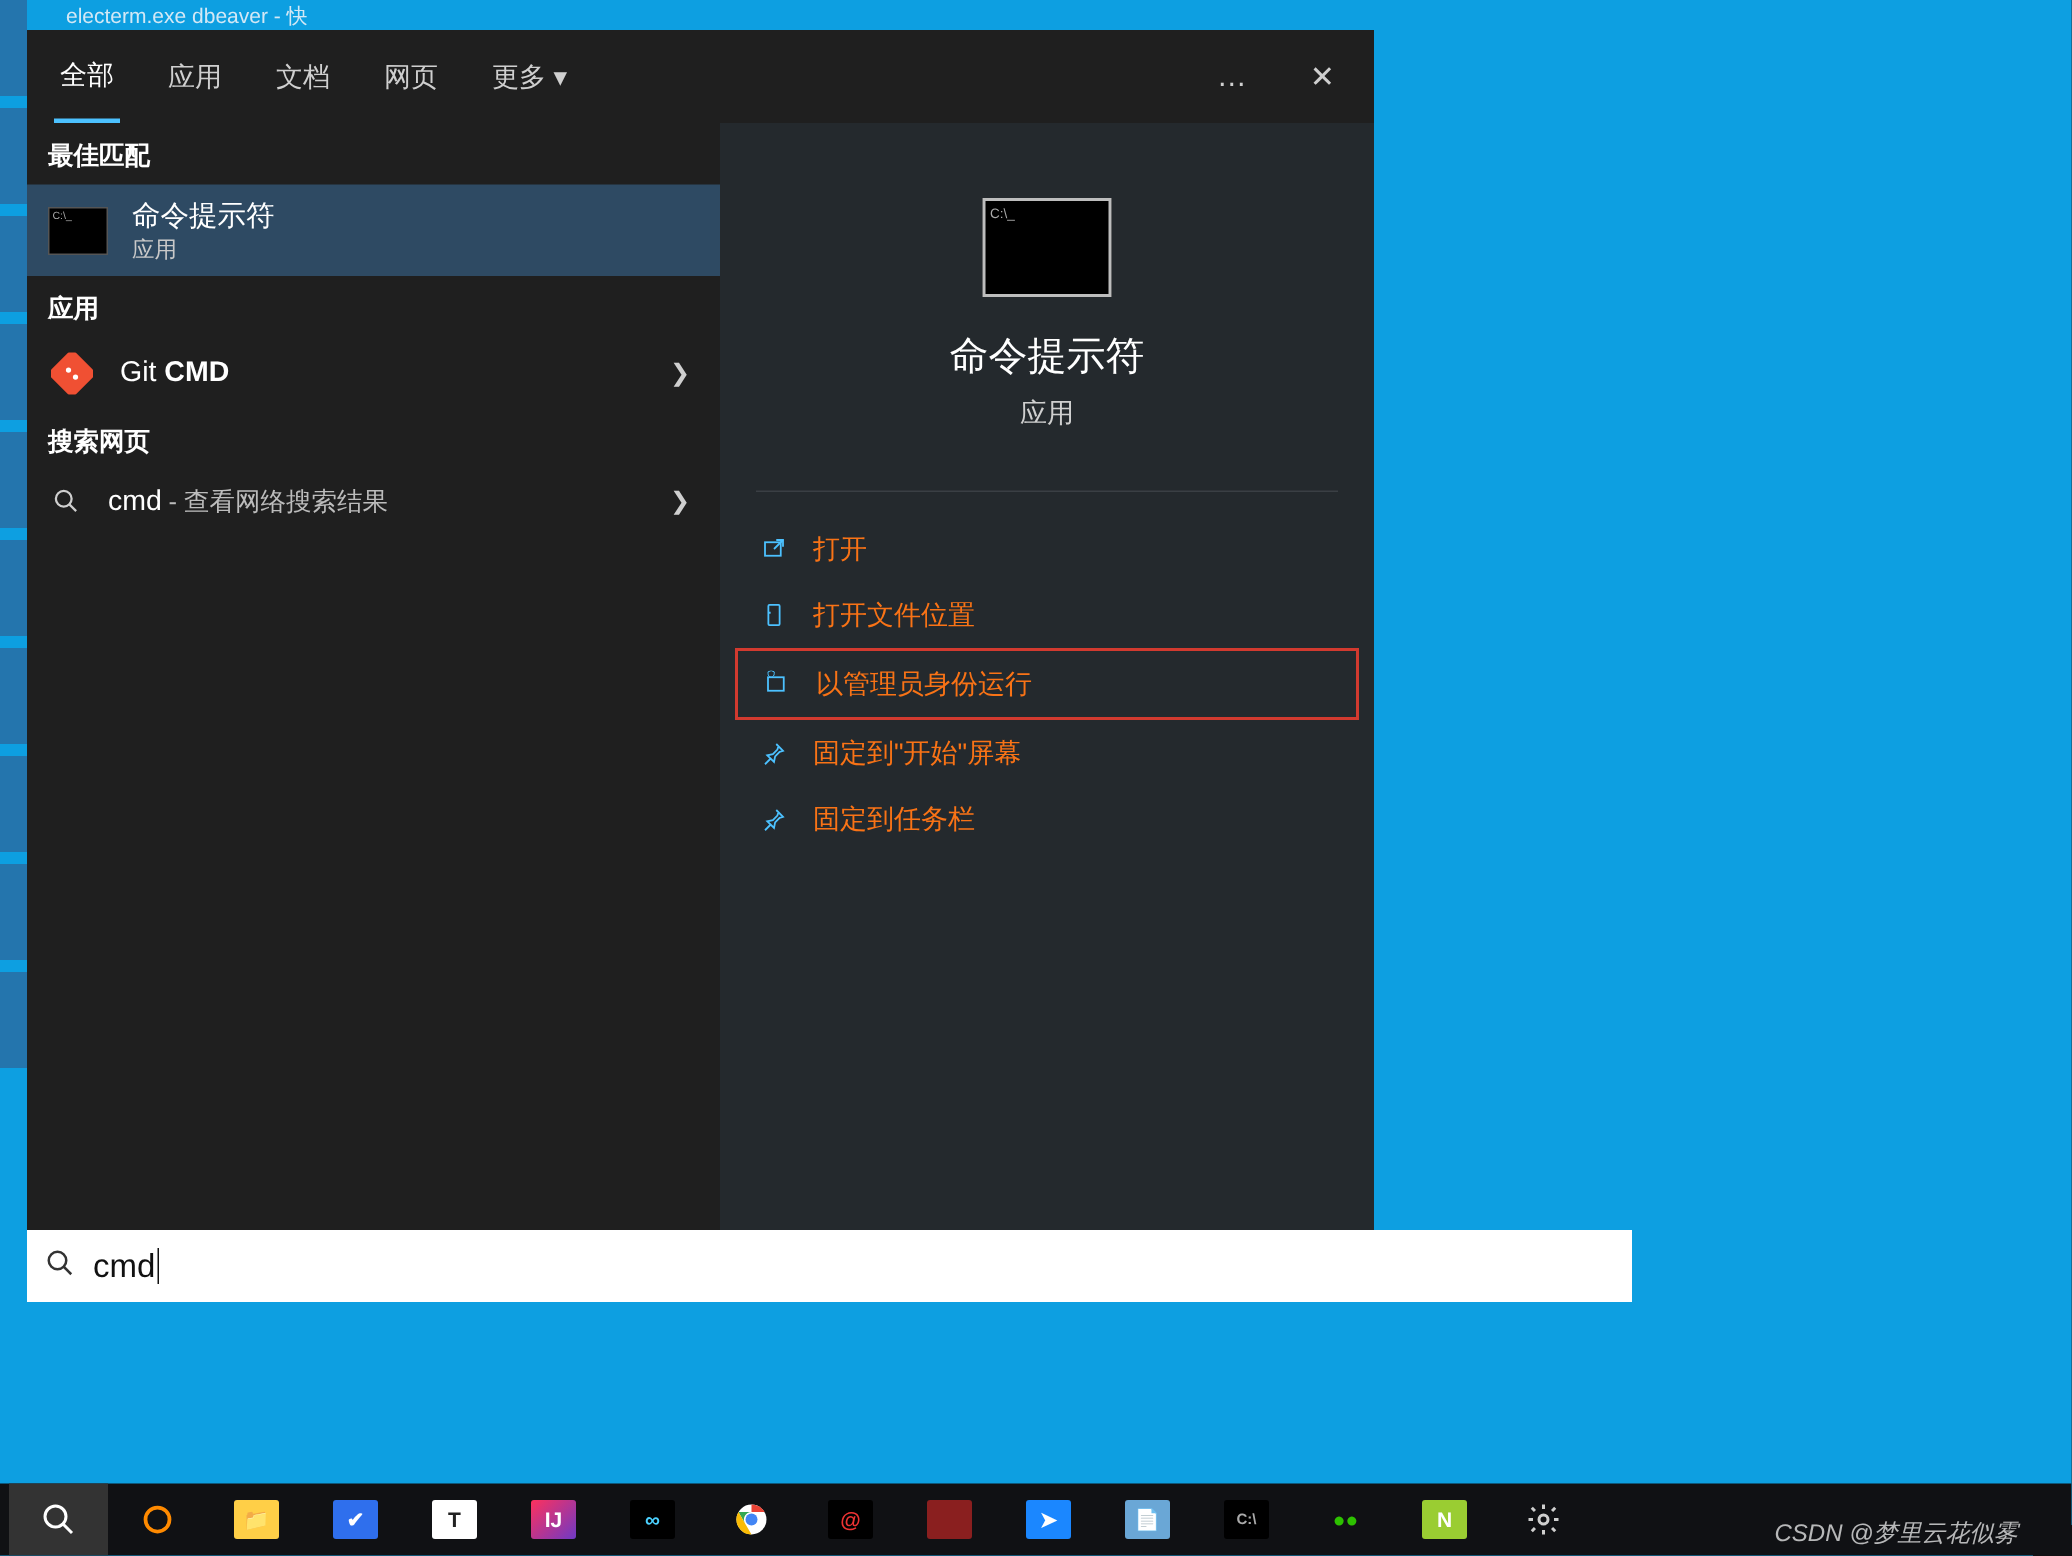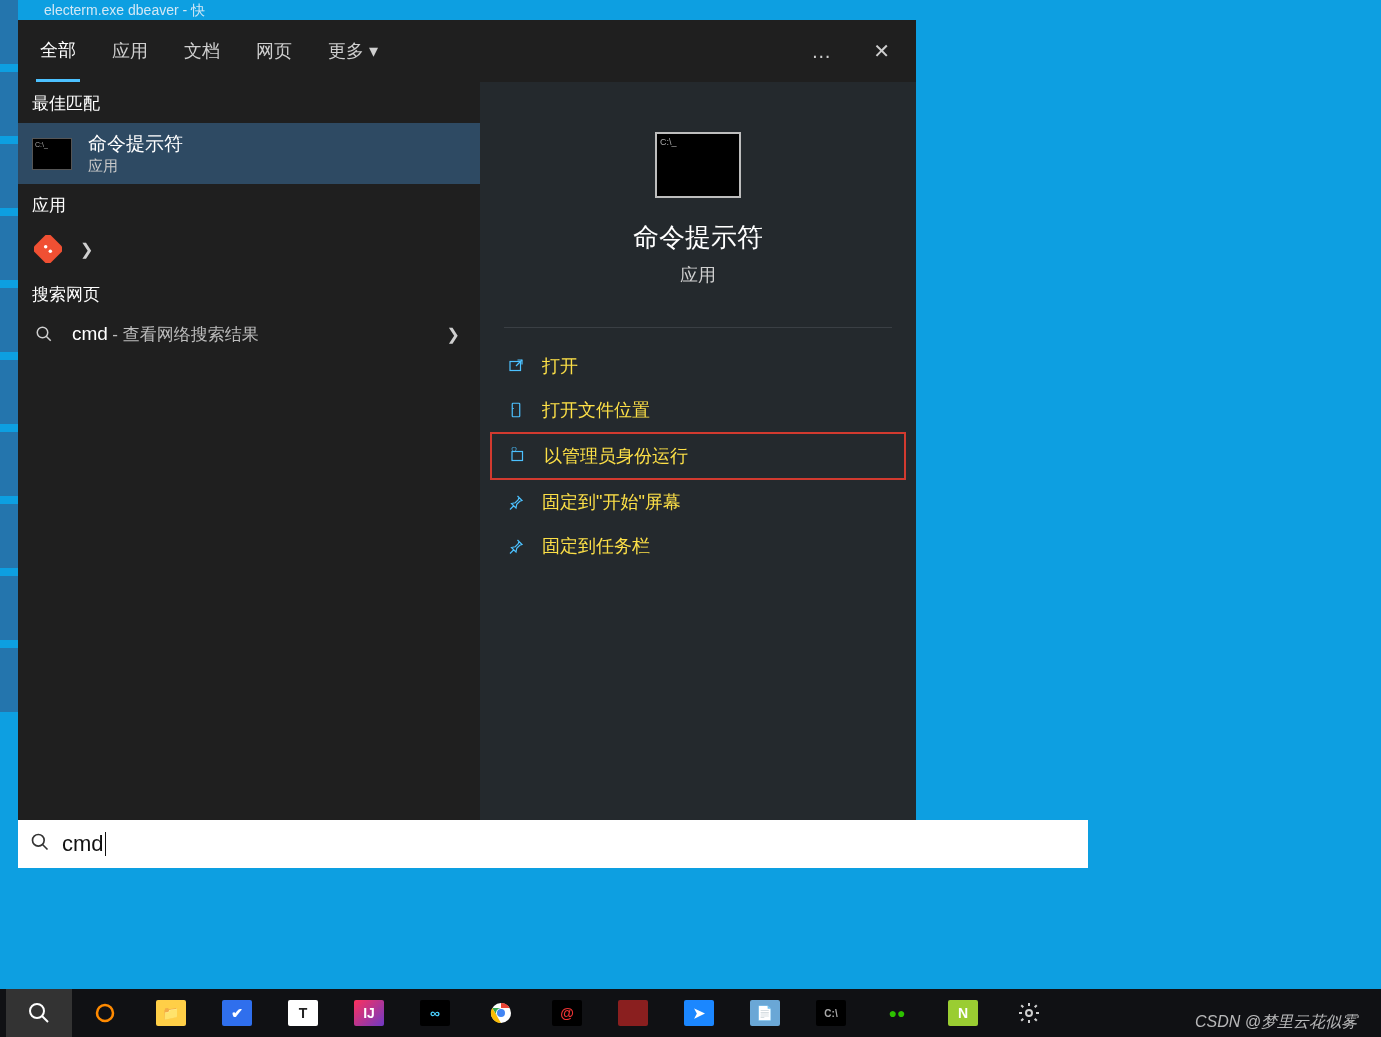--- a/index.html
+++ b/index.html
@@ -15,58 +15,58 @@
 .tab { padding:0 4px; height:62px; display:flex; align-items:center; cursor:pointer; }
 .tab.active { color:#fff; border-bottom:3px solid #4cc1ff; }
 .tabs-spacer { flex:1; }
 .tabs-dots { font-size:20px; letter-spacing:2px; padding:4px; }
 .tabs-close { font-size:20px; padding:4px 8px; }
 
 .panel-body { flex:1; display:flex; }
 .left-col { width:462px; background:#1f1f1f; overflow:hidden; }
 .right-col { flex:1; background:#24292d; padding:0 0 0 0; }
 
-.cat-head { padding:10px 14px 8px; font-size:17px; font-weight:400; color:#fff; }
+.cat-head { padding:10px 14px 8px; font-size:17px; font-weight:700; color:#fff; }
 .result { display:flex; align-items:center; padding:8px 14px; gap:16px; position:relative; }
 .result.sel { background:#2e4a63; }
 .res-icon { width:40px; height:32px; background:#000; border:1px solid #555; display:flex; align-items:flex-start; justify-content:flex-start; font-size:7px; color:#aaa; padding:2px; }
 .res-text { flex:1; }
 .res-title { font-size:19px; color:#fff; }
 .res-sub { font-size:15px; color:#c9c9c9; }
 .res-chevron { color:#cfcfcf; font-size:16px; padding-right:6px; }
 .git-icon { width:32px; height:32px; display:flex; align-items:center; justify-content:center; }
 .git-icon svg { width:28px; height:28px; }
 .search-web-icon { width:24px; height:24px; display:flex; align-items:center; justify-content:center; }
 .search-web-icon svg { width:18px; height:18px; stroke:#cfcfcf; fill:none; stroke-width:2; }
 .web-row .res-title { color:#fff; }
 .web-row .res-sub-inline { color:#bcbcbc; font-size:17px; }
 
 .preview-hero { display:flex; flex-direction:column; align-items:center; padding:50px 0 22px; }
 .hero-icon { width:86px; height:66px; background:#000; border:2px solid #bdbdbd; display:flex; align-items:flex-start; justify-content:flex-start; font-size:9px; color:#aaa; padding:3px; }
 .hero-title { margin-top:22px; font-size:26px; color:#fff; }
 .hero-sub { margin-top:8px; font-size:18px; color:#cfcfcf; }
 .sep { height:1px; background:#3a3f44; margin:18px 24px 10px; }
 .actions { padding:6px 10px 0; }
-.act { display:flex; align-items:center; gap:16px; padding:10px 16px; font-size:18px; color:#fde047; cursor:pointer; }
+.act { display:flex; align-items:center; gap:16px; padding:10px 16px; font-size:18px; color:#f97316; cursor:pointer; }
 .act.hl { border:2px solid #d23a2f; }
 .act-icon { width:20px; height:20px; display:flex; align-items:center; justify-content:center; }
 .act-icon svg { width:18px; height:18px; stroke:#4cc1ff; fill:none; stroke-width:1.6; }
 
 .search-bar { position:absolute; left:18px; top:820px; width:1070px; height:48px; background:#fff; display:flex; align-items:center; padding:0 12px; gap:12px; }
 .search-bar svg { width:20px; height:20px; stroke:#333; fill:none; stroke-width:2; }
 .search-text { font-size:22px; color:#111; display:flex; align-items:center; }
 .cursor { width:1px; height:24px; background:#111; margin-left:1px; }
 
 .taskbar { position:absolute; left:0; bottom:0; width:100%; height:48px; background:#101114; display:flex; align-items:center; padding:0 6px; gap:0; }
 .taskbtn { width:66px; height:48px; display:flex; align-items:center; justify-content:center; cursor:pointer; }
 .taskbtn.active { background:#333; }
 .taskbtn svg { width:24px; height:24px; }
 .tb-tile { width:30px; height:26px; border-radius:2px; display:flex; align-items:center; justify-content:center; font-size:14px; font-weight:700; color:#fff; }
 
-.watermark { position:absolute; right:24px; bottom:4px; color:rgba(255,255,255,.7); font-size:16px; font-style:italic; }
+.watermark { position:absolute; right:36px; bottom:4px; color:rgba(255,255,255,.7); font-size:16px; font-style:italic; }
 </style>
 </head>
 <body>
 
 <div class="desktop-bg"></div>
 <div class="desktop-icons">
   <div class="di"></div>
     <div class="di"></div>
     <div class="di"></div>
     <div class="di"></div>
@@ -104,20 +104,23 @@
 
       <div class="cat-head">应用</div>
       <div class="result">
         <div class="git-icon">
           <svg viewBox="0 0 24 24">
               <rect x="2" y="2" width="20" height="20" transform="rotate(45 12 12)" fill="#f05033"></rect>
               <circle cx="10" cy="10" r="1.5" fill="#fff"></circle>
               <circle cx="14" cy="14" r="1.5" fill="#fff"></circle>
             </svg>
         </div>
+        <div class="res-text">
+          <div class="res-title"><span>Git </span><b>CMD</b></div>
+        </div>
         <div class="res-chevron">❯</div>
       </div>
 
       <div class="cat-head">搜索网页</div>
       <div class="result web-row">
         <div class="search-web-icon">
           <svg viewBox="0 0 24 24">
               <circle cx="10" cy="10" r="7"></circle>
               <line x1="15" y1="15" x2="21" y2="21"></line>
             </svg>

